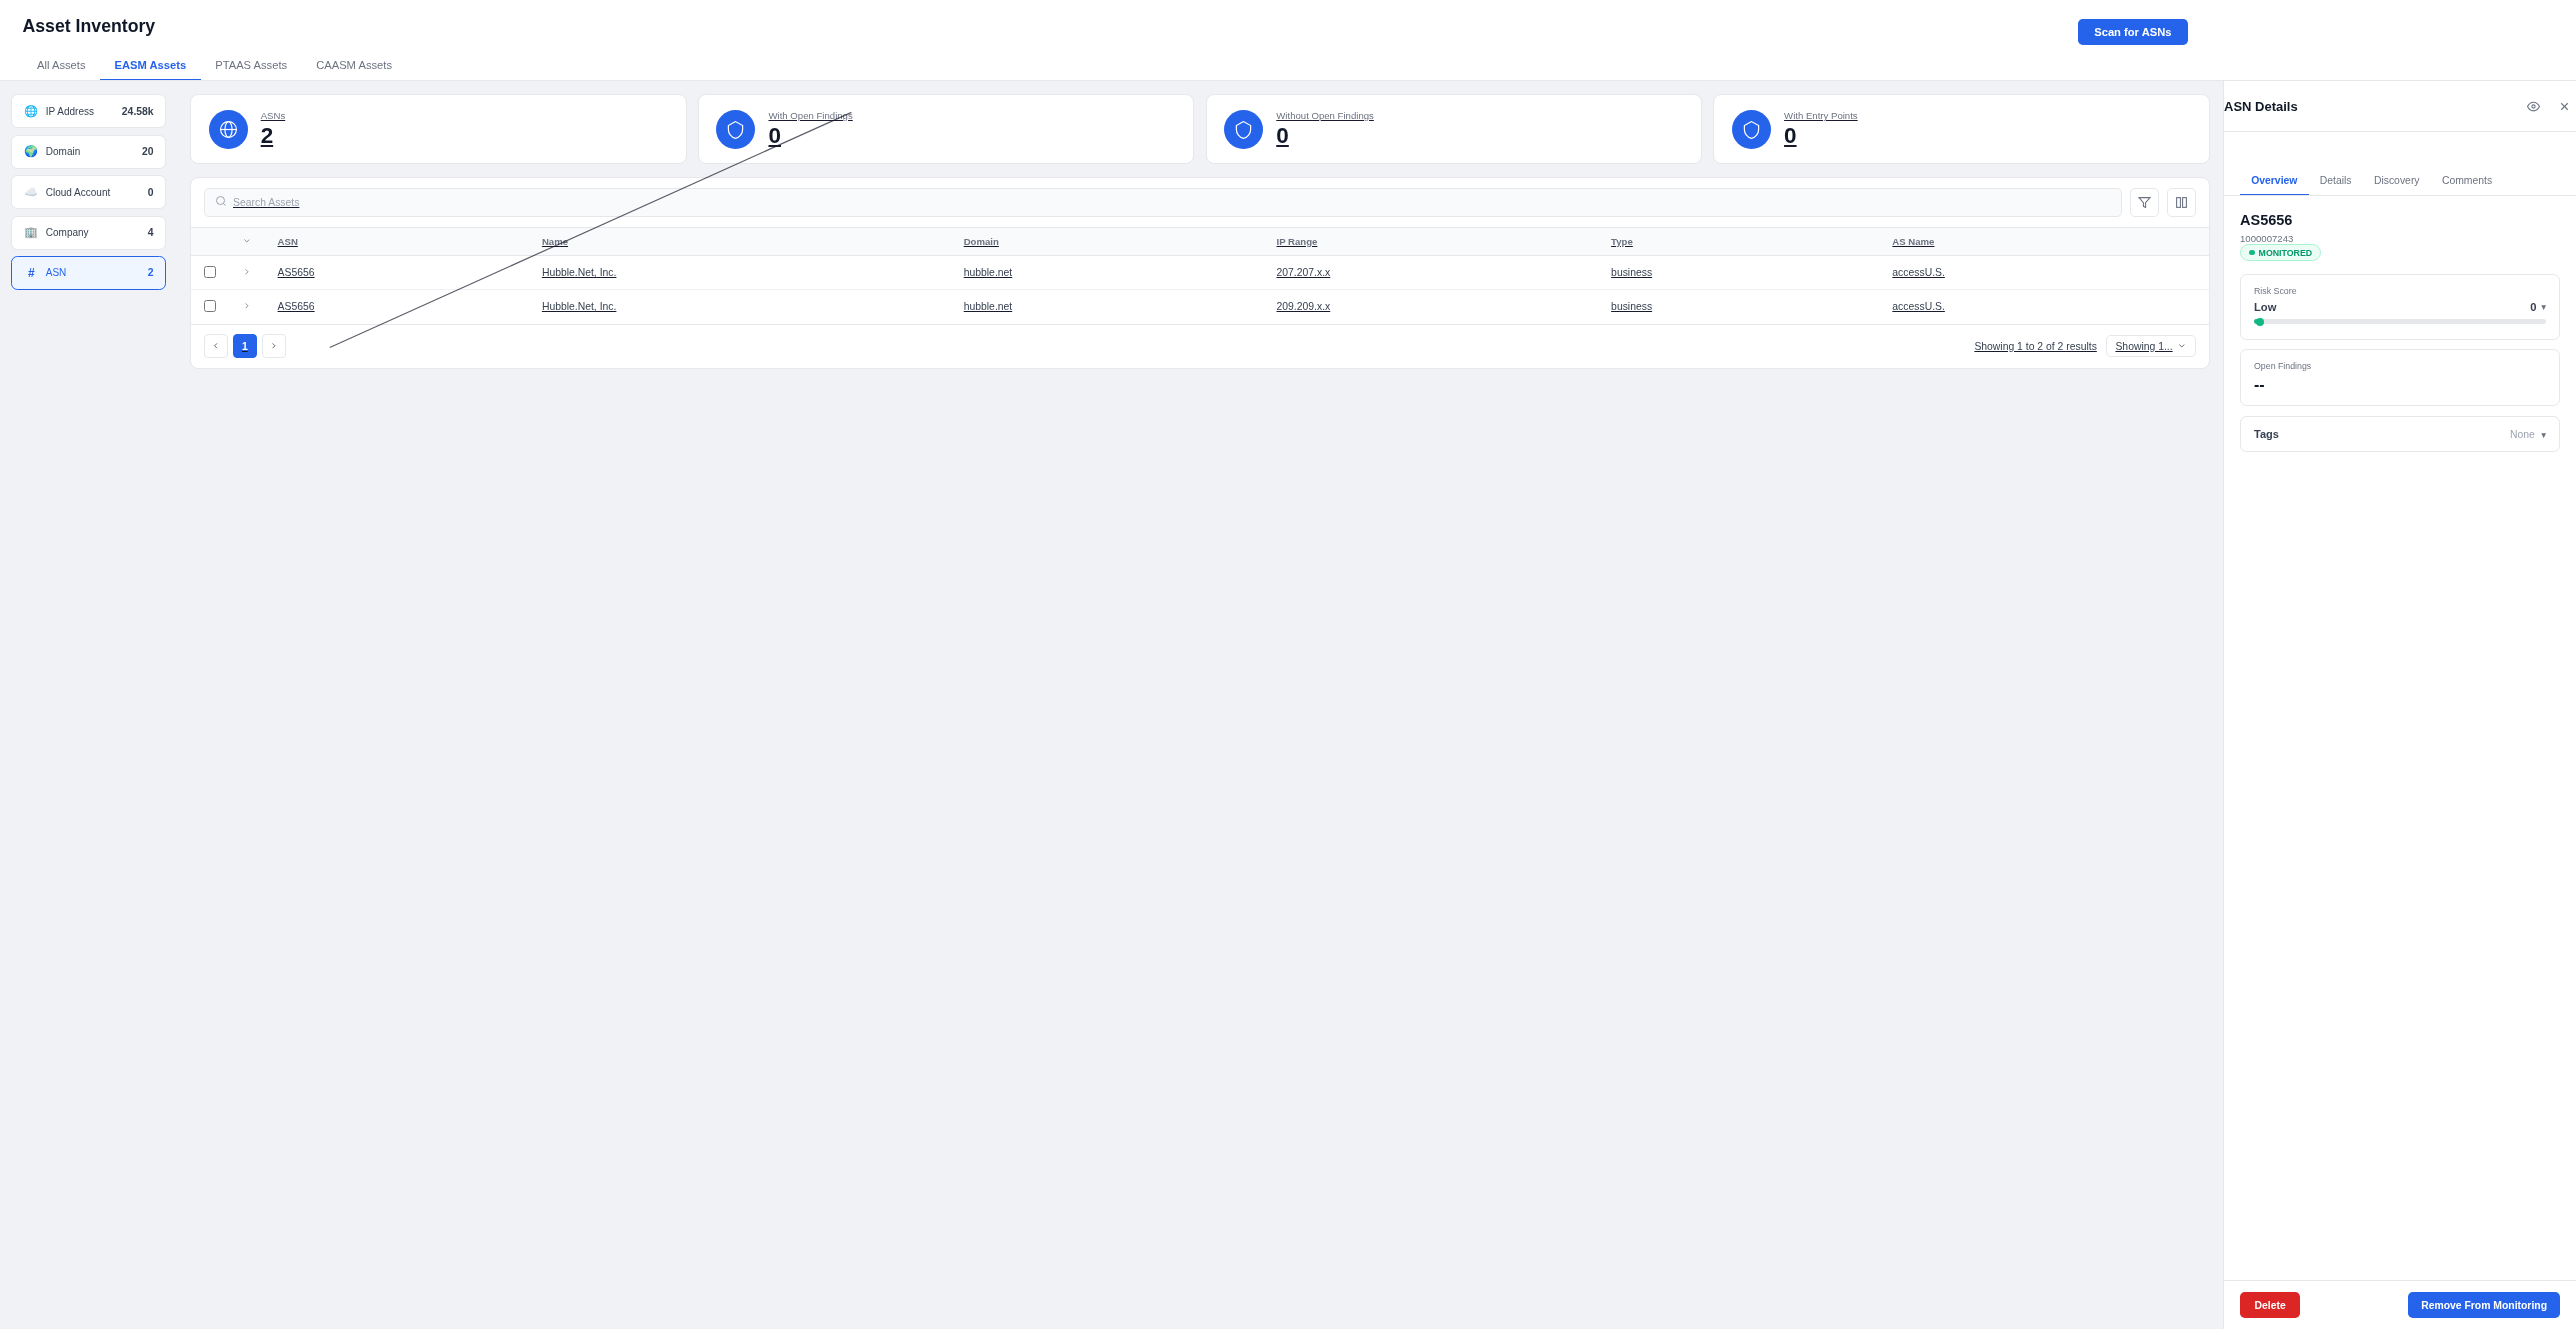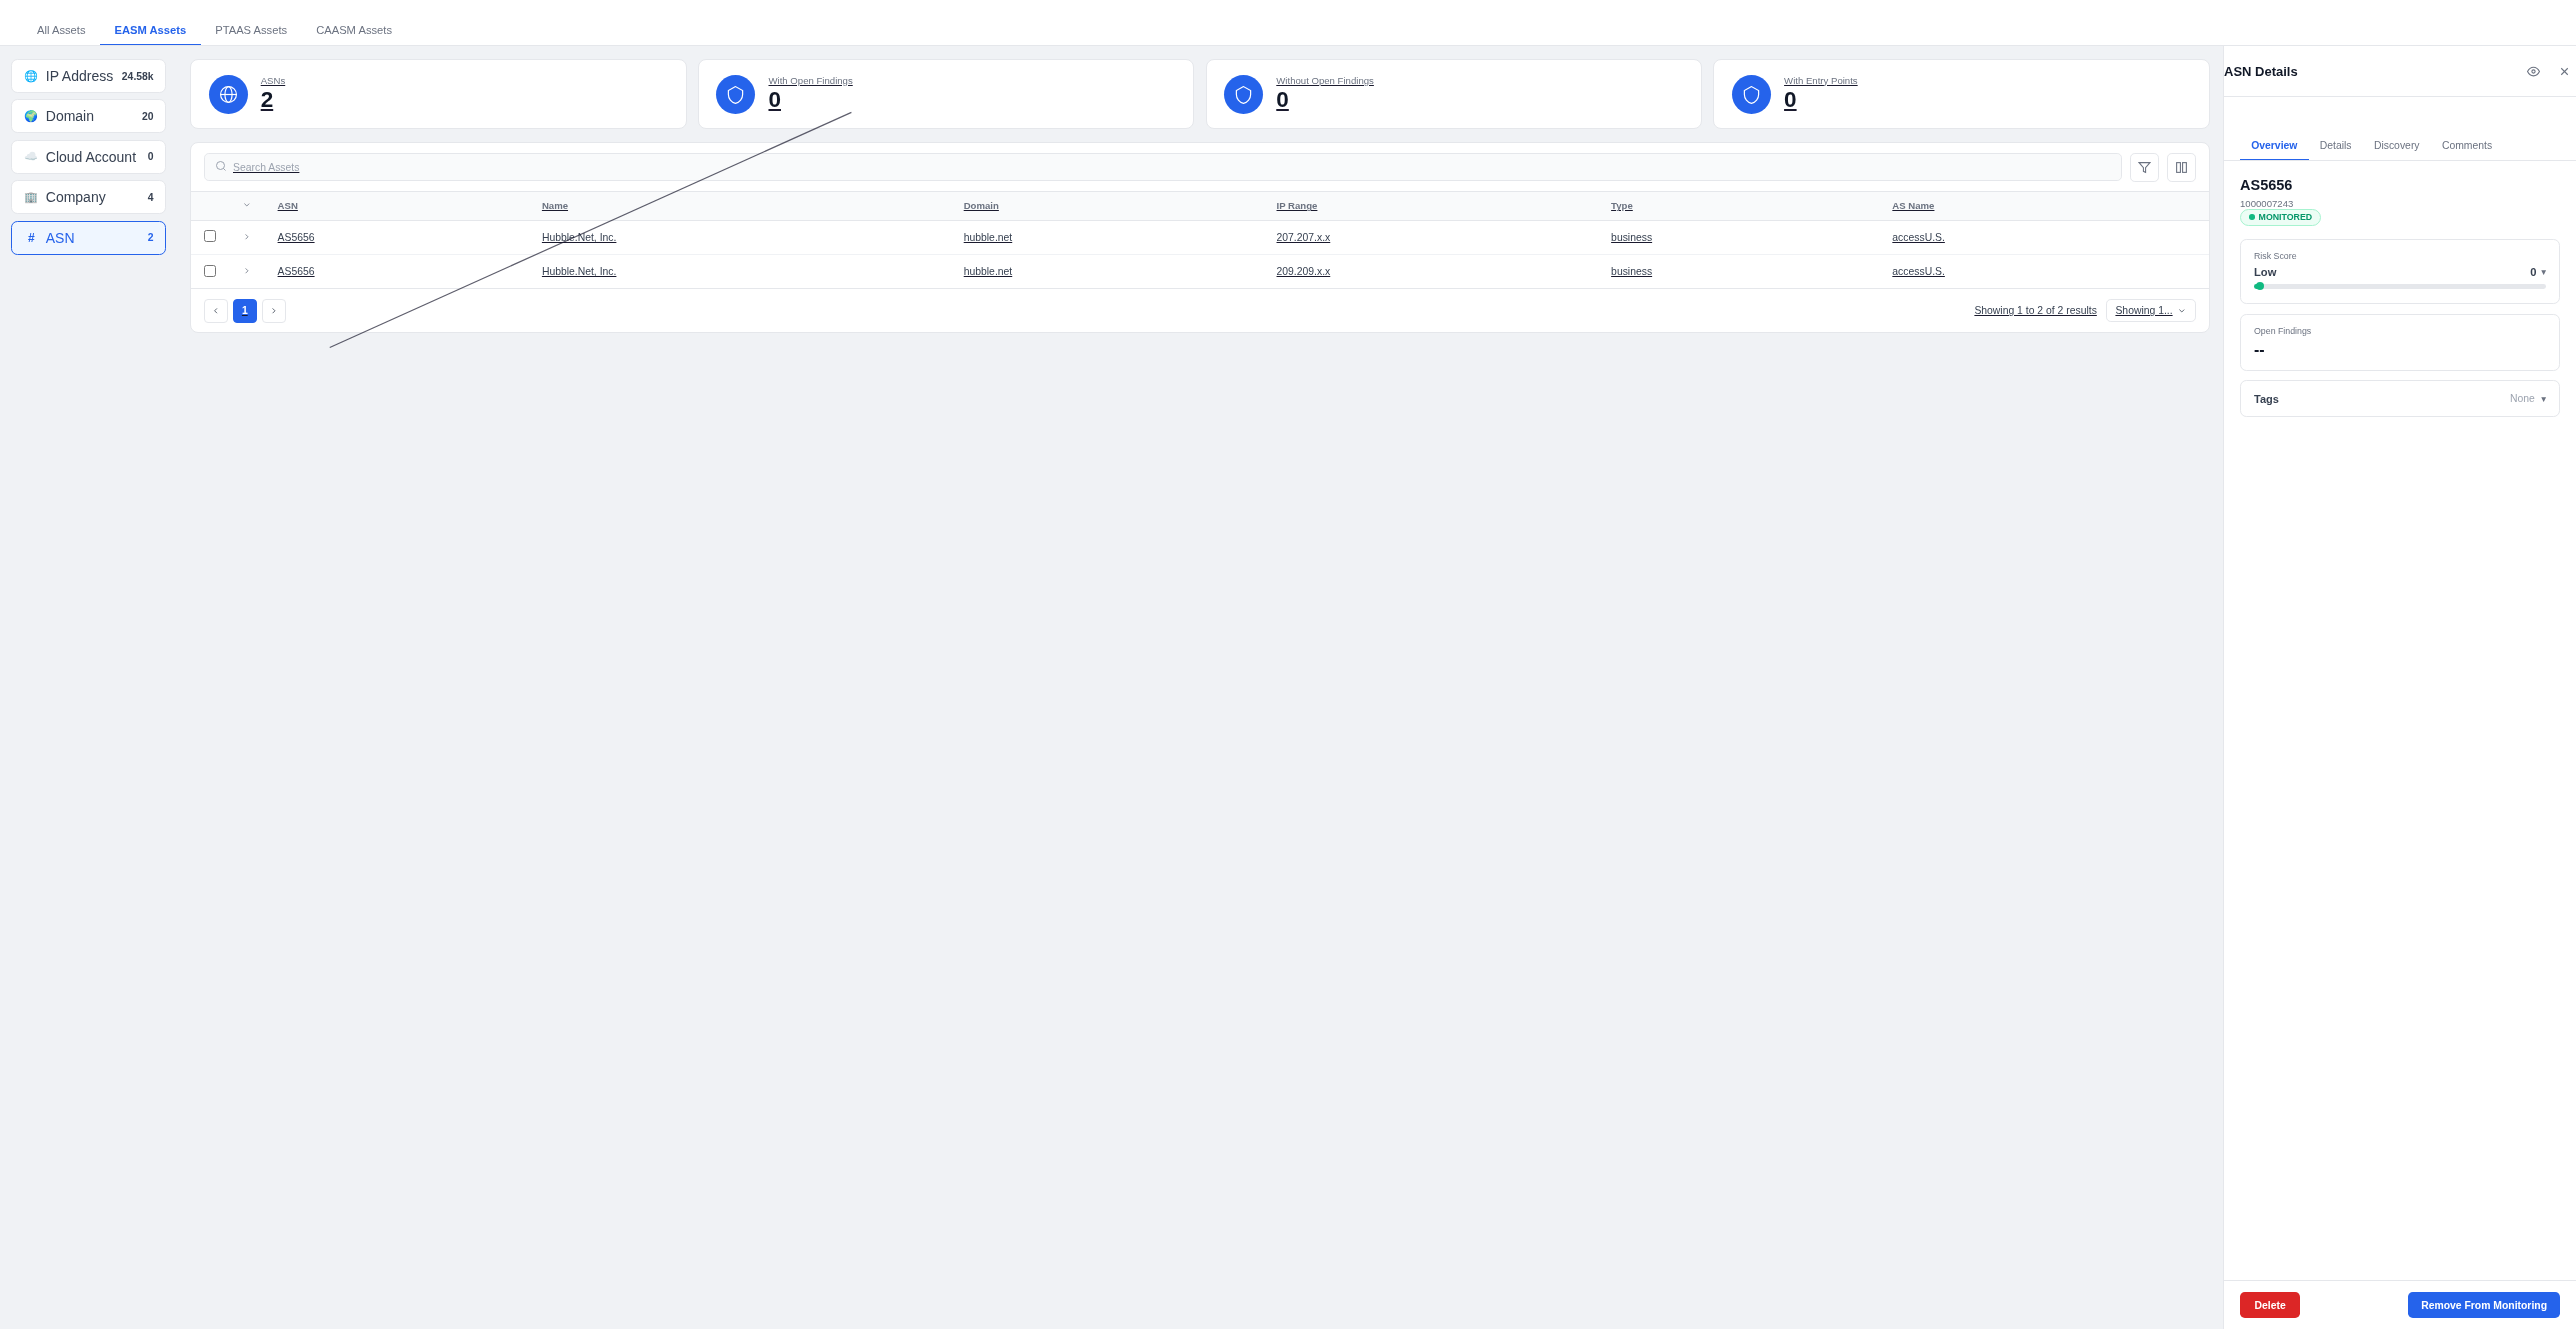--- a/index.html
+++ b/index.html
@@ -19,21 +19,21 @@
 
     
     .main-content { display: flex; flex: 1; overflow: hidden; background: #f0f2f5; }
 
     
     .sidebar { width: 177px; background: #f0f2f5; padding: 13px 11.2px; flex-shrink: 0; }
     .sidebar-item { display: flex; align-items: center; justify-content: space-between; background: #fff; border-radius: 6.4px; padding: 8px 11.2px; margin-bottom: 6.4px; cursor: pointer; border: 0.8px solid #e5e7eb; }
     .sidebar-item.active { border-color: #2563eb; background: #eff6ff; }
     .sidebar-left { display: flex; align-items: center; gap: 6.4px; }
     .sidebar-icon { width: 16px; height: 16px; display: flex; align-items: center; justify-content: center; font-size: 11.2px; }
-    .sidebar-label { font-size: 14px; font-weight: 500; color: #374151; }
+    .sidebar-label { font-size: 10px; font-weight: 500; color: #374151; }
     .sidebar-count { font-size: 10.4px; font-weight: 600; color: #374151; }
     .sidebar-item.active .sidebar-label { color: #2563eb; }
     .sidebar-item.active .sidebar-count { color: #2563eb; }
 
     
     .content-area { flex: 1; padding: 13px; overflow: auto; text-decoration: underline; }
 
     
     .stats-row { display: flex; gap: 11.2px; margin-bottom: 13px; }
     .stat-card { background: #fff; border-radius: 8px; padding: 14.5px 17.7px; display: flex; align-items: center; gap: 13px; flex: 1; border: 0.8px solid #e5e7eb; }
@@ -114,20 +114,26 @@
 
     
     .connector-overlay { position: absolute; top: 0; left: 0; pointer-events: none; z-index: 10; }
   </style>
 </head>
 <body>
 
 <div class="app-container">
 
   <div class="page-header">
+    <div style="display:flex; align-items:center; justify-content:space-between; padding-bottom:3.2px;">
+      <h1 class="page-title">Asset Inventory</h1>
+      <div style="margin-right: 366px;">
+        <button class="scan-btn">Scan for ASNs</button>
+      </div>
+    </div>
     <div class="tabs">
       <div class="tab">All Assets</div>
       <div class="tab active">EASM Assets</div>
       <div class="tab">PTAAS Assets</div>
       <div class="tab">CAASM Assets</div>
     </div>
   </div>
 
   <div class="main-content">
 

